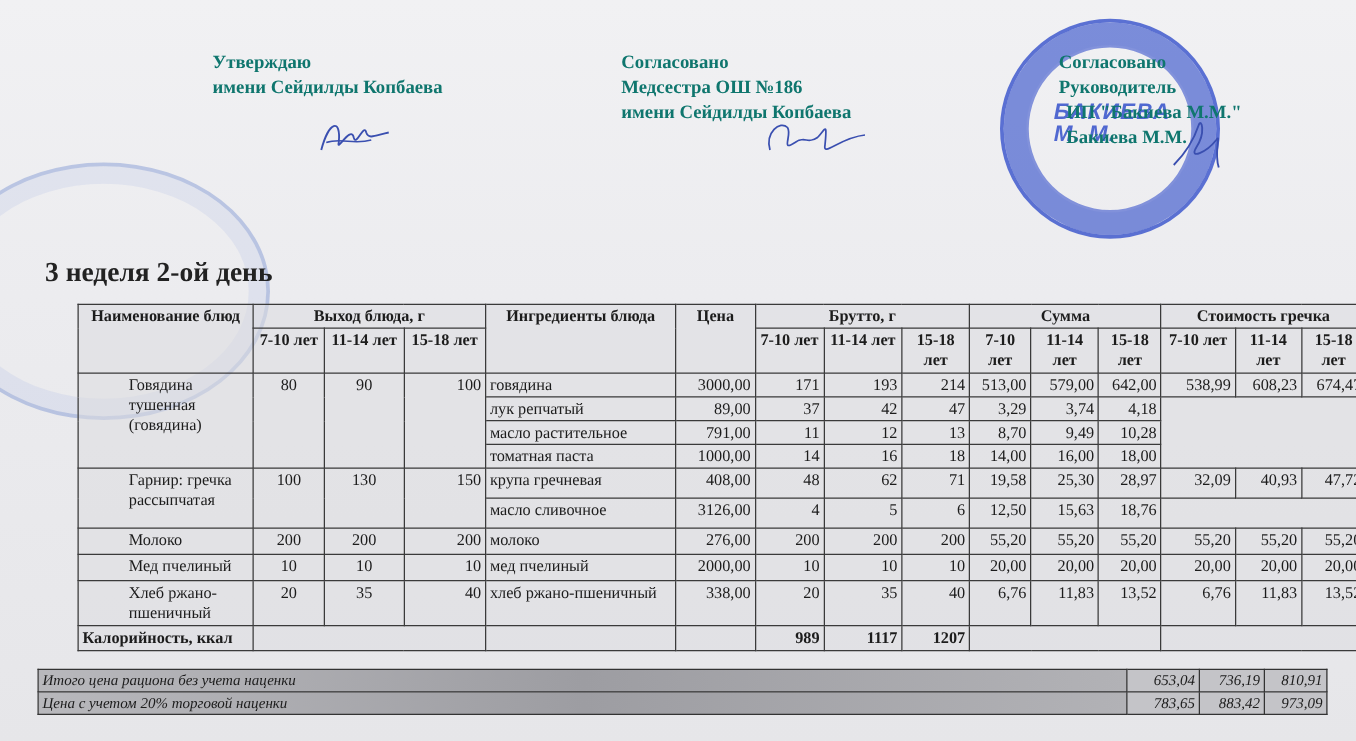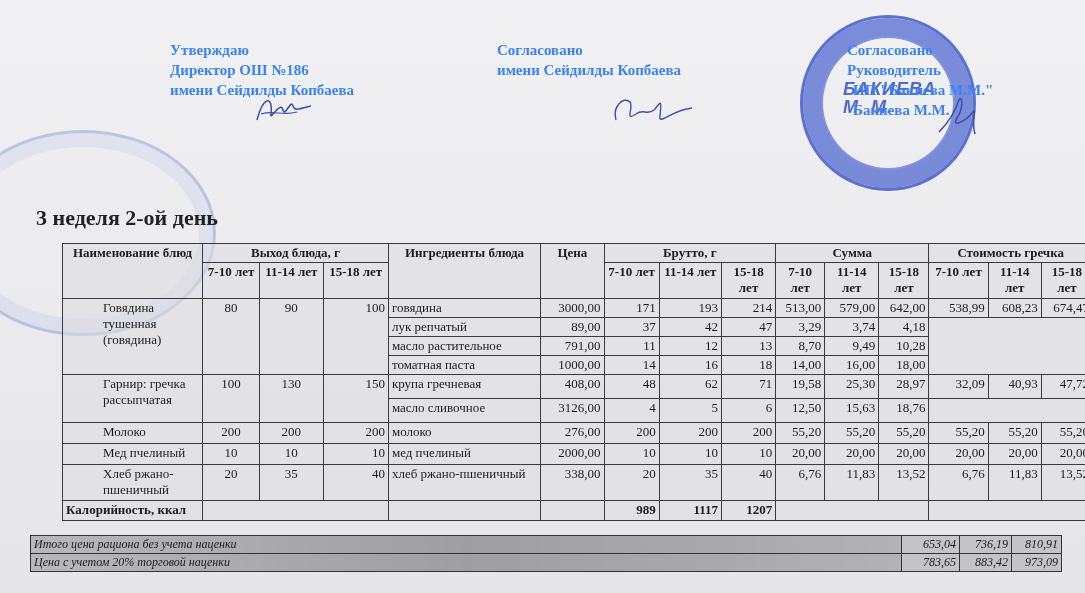--- a/index.html
+++ b/index.html
@@ -5,21 +5,21 @@
   html, body { margin: 0; padding: 0; }
   body {
     width: 1085px; height: 593px; overflow: hidden;
     background: linear-gradient(180deg, #f1f1f3 0%, #ececef 40%, #e6e6e9 100%);
     font-family: "Liberation Serif", serif;
     color: #1c1c1c;
     position: relative;
   }
   .sig-block {
     position: absolute; font-weight: bold; font-size: 15px; line-height: 20px;
-    color: #3b82f6;
+    color: #0f766e;
   }
   .sig-block div { white-space: nowrap; }
   #approve { left: 170px; top: 40px; }
   #agree-nurse { left: 497px; top: 40px; }
   #agree-head { left: 847px; top: 40px; }
   #agree-head .l3 { padding-left: 6px; }
   #agree-head .l4 { padding-left: 6px; }
   .scribble { position: absolute; }
   .stamp { position: absolute; border-radius: 50%; }
   #stamp-left {
@@ -65,30 +65,30 @@
     background: linear-gradient(90deg, #b8b8bc 0%, #9d9da2 50%, #b2b2b6 100%);
   }
   table.totals td.label { font-style: italic; white-space: nowrap; }
   table.totals td.num { text-align: right; background: #c4c4c8; font-style: italic; }
 </style>
 </head>
 <body>
 
 <div class="sig-block" id="approve">
   <div>Утверждаю</div>
-  <div>Директор ОШ №186</div>
   <div>имени Сейдилды Копбаева</div>
 </div>
 <svg class="scribble" style="left:253px;top:92px" width="60" height="35" viewBox="0 0 60 35">
   <path d="M4 28 C10 5, 20 2, 18 22 C16 30, 28 8, 30 18 C32 26, 38 6, 40 14 C42 20, 48 16, 58 14" stroke="#3a4fb0" stroke-width="1.5" fill="none"></path>
   <path d="M8 22 C20 18, 30 24, 44 20" stroke="#3a4fb0" stroke-width="1.2" fill="none"></path>
 </svg>
 
 <div class="sig-block" id="agree-nurse">
   <div>Согласовано</div>
+  <div>Медсестра ОШ №186</div>
   <div>имени Сейдилды Копбаева</div>
 </div>
 <svg class="scribble" style="left:610px;top:92px" width="85" height="35" viewBox="0 0 85 35">
   <path d="M6 28 C2 14, 14 4, 20 10 C24 16, 14 30, 26 22 C34 16, 36 24, 44 18 C50 12, 52 4, 50 24 C48 34, 62 18, 82 16" stroke="#3a4fb0" stroke-width="1.4" fill="none"></path>
 </svg>
 
 <div class="stamp" id="stamp-left"></div>
 <div class="stamp" id="stamp-right">
   <div class="stamp-center">
     <div>БАКИЕВА</div>

